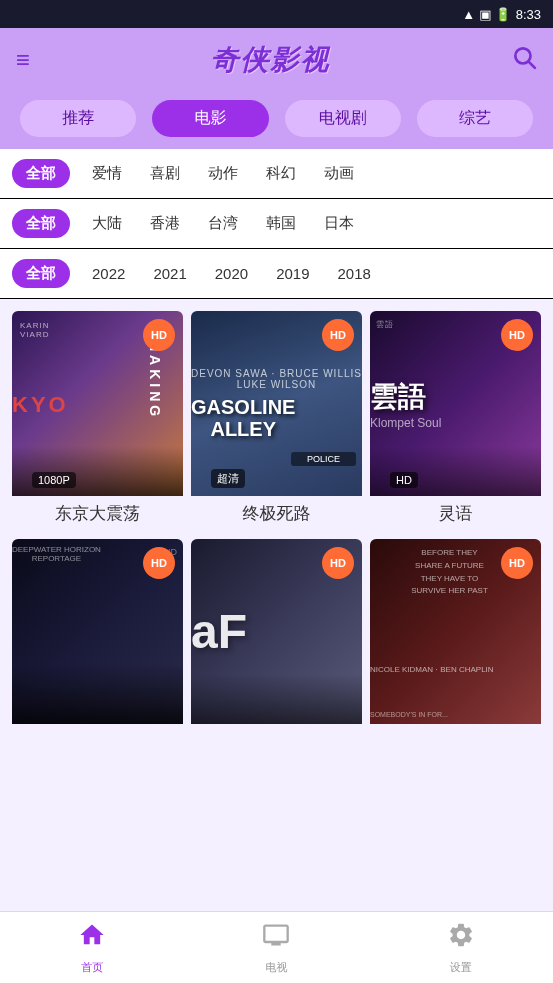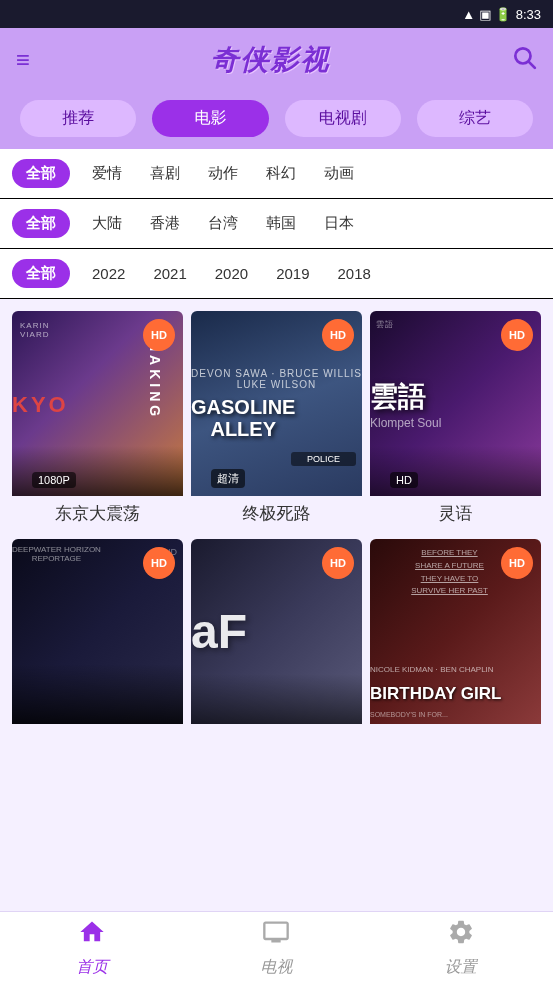--- a/index.html
+++ b/index.html
@@ -212,23 +212,22 @@
       align-items: center;
       justify-content: center;
       gap: 4px;
       cursor: pointer;
       padding: 8px 0;
     }
     .bottom-nav-icon {
       font-size: 26px;
     }
     .bottom-nav-label {
-      font-size: 16px;
+      font-size: 11px;
       color: #999;
-      font-style: italic;
     }
     .bottom-nav-item.active .bottom-nav-label {
       color: #9b30e8;
     }
     .bottom-nav-item.active .bottom-nav-icon {
       color: #9b30e8;
     }
     .bottom-nav-icon-inactive {
       color: #aaa;
     }
@@ -355,23 +354,22 @@
         <div style="position:absolute;bottom:0;left:0;right:0;height:50px;background:linear-gradient(to top,rgba(0,0,0,0.6),transparent);"></div>
       </div>
     </div>
     <div class="movie-title"></div>
   </div>
 
   <div class="movie-card">
     <div class="movie-poster poster-6">
       <div class="hd-badge">HD</div>
       <div class="poster-content">
-        <div style="font-size:8px;color:rgba(255,255,255,0.6);text-align:center;position:absolute;top:8px;left:4px;right:16px;line-height:1.6;text-decoration:underline;">BEFORE THEY<br>SHARE A FUTURE<br>THEY HAVE TO<br>SURVIVE HER PAST</div>
+        <div style="font-size:8px;color:rgba(255,255,255,0.6);text-align:center;position:absolute;top:8px;left:4px;right:16px;line-height:1.6;">BEFORE THEY<br>SHARE A FUTURE<br>THEY HAVE TO<br>SURVIVE HER PAST</div>
         <div style="font-size:8px;color:rgba(255,255,255,0.6);text-align:center;position:absolute;bottom:50px;">NICOLE KIDMAN · BEN CHAPLIN</div>
-        <div style="font-size:17px;font-weight:900;color:white;text-align:center;position:absolute;bottom:20px;text-shadow:1px 1px 3px rgba(0,0,0,0.9);">BIRTHDAY GIRL</div>
         <div style="font-size:7px;color:rgba(255,255,255,0.5);position:absolute;bottom:6px;">SOMEBODY'S IN FOR...</div>
       </div>
     </div>
     <div class="movie-title"></div>
   </div>
 
 </div>
 
 <div class="spacer"></div>
 

